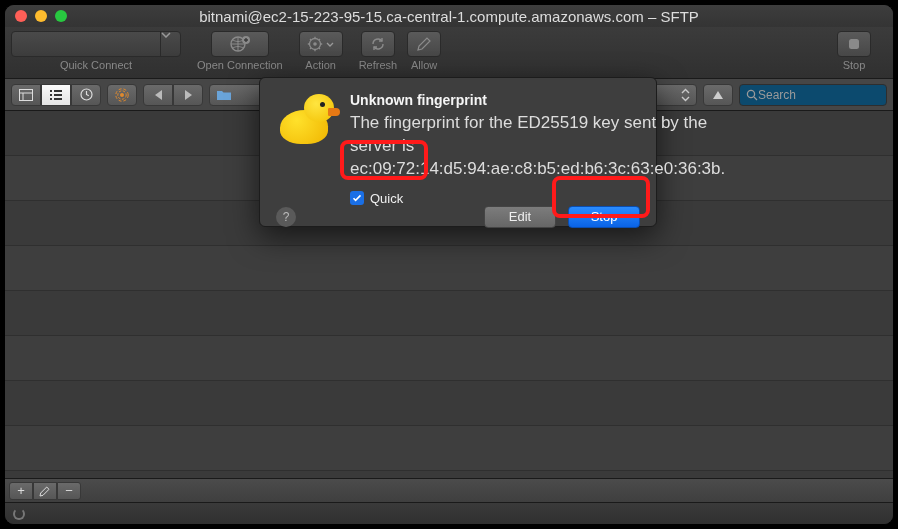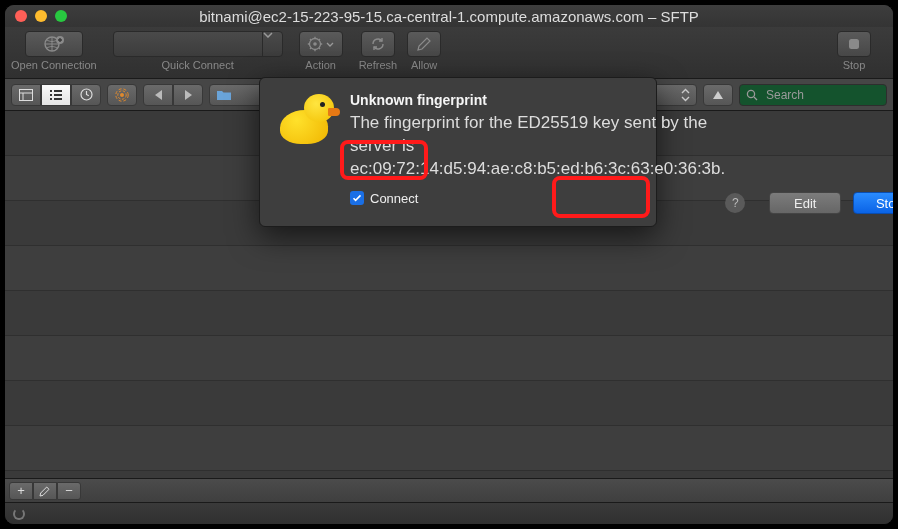--- a/index.html
+++ b/index.html
@@ -22,35 +22,35 @@
   
   .secbar { height:32px; background:#464646; border-bottom:1px solid #1a1a1a; display:flex; align-items:center; padding:0 6px; gap:6px;}
   .segbtn, .sbtn { height:22px; background:linear-gradient(#6a6a6a,#565656); border:1px solid #383838; border-radius:4px; display:flex; align-items:center; justify-content:center; color:#ddd; font-size:12px;}
   .seg { display:flex; }
   .seg .segbtn { border-radius:0; }
   .seg .segbtn:first-child{border-top-left-radius:4px;border-bottom-left-radius:4px;}
   .seg .segbtn:last-child{border-top-right-radius:4px;border-bottom-right-radius:4px;}
   .seg .segbtn.active{ background:linear-gradient(#fafafa,#e4e4e4); color:#333; }
   .pathdd { flex:1; height:22px; background:linear-gradient(#6a6a6a,#565656); border:1px solid #383838; border-radius:4px; display:flex; align-items:center; padding:0 6px; gap:6px; color:#ddd; font-size:12px;}
   .pathdd .chev{ margin-left:auto; color:#ccc;}
-  .search { width:148px; height:22px; background:#14532d; border:1px solid #2e2e2e; border-radius:4px; display:flex; align-items:center; padding:0 6px; color:#9a9a9a; font-size:12px; gap:8px;}
+  .search { width:148px; height:22px; background:#0c4a6e; border:1px solid #2e2e2e; border-radius:4px; display:flex; align-items:center; padding:0 6px; color:#9a9a9a; font-size:12px; gap:0;}
   
   .main { flex:1; background:#3a3a3a; position:relative; overflow:hidden;}
   .row { height:45px; border-bottom:1px solid #2f2f2f;}
   .row:nth-child(even){ background:#3e3e3e;}
   
   .bottombar { height:24px; background:linear-gradient(#4b4b4b,#3f3f3f); border-top:1px solid #1a1a1a; display:flex; align-items:center; padding:0 4px; gap:0;}
   .bbtn { width:24px; height:18px; background:linear-gradient(#6a6a6a,#565656); border:1px solid #383838; display:flex; align-items:center; justify-content:center; color:#ddd; font-size:13px;}
   .bbtn:first-child{border-top-left-radius:3px;border-bottom-left-radius:3px;}
   .bbtn:last-child{border-top-right-radius:3px;border-bottom-right-radius:3px;}
   
   .status { height:22px; background:linear-gradient(#3a3a3a,#303030); border-top:1px solid #1a1a1a; display:flex; align-items:center; padding:0 8px; gap:8px; color:#d0d0d0; font-size:12px;}
   .spinner { width:12px; height:12px; border:2px solid #777; border-top-color:transparent; border-radius:50%; }
   
-  .modal { position:absolute; left:254px; top:72px; width:398px; height:150px; background:#3e3e3e; border:1px solid #1c1c1c; border-radius:6px; box-shadow:0 10px 30px rgba(0,0,0,0.6); padding:14px 16px 12px 16px; color:#e8e8e8; display:flex; flex-direction:row;}
+  .modal { position:absolute; left:254px; top:72px; width:398px; height:150px; background:#3e3e3e; border:1px solid #1c1c1c; border-radius:6px; box-shadow:0 10px 30px rgba(0,0,0,0.6); padding:14px 16px 12px 16px; color:#e8e8e8; display:flex; flex-direction:column;}
   .mrow { display:flex; gap:14px; }
   .duck { width:60px; height:60px; flex-shrink:0; position:relative;}
   .dbody { position:absolute; left:4px; top:18px; width:48px; height:34px; background:radial-gradient(circle at 35% 30%, #ffe12b, #f0b500); border-radius:60% 55% 50% 50% / 60% 55% 45% 45%;}
   .dhead { position:absolute; left:28px; top:2px; width:30px; height:28px; background:radial-gradient(circle at 40% 35%, #ffe540, #f2bf00); border-radius:50%;}
   .dbeak { position:absolute; left:52px; top:16px; width:12px; height:8px; background:#e67914; border-radius:2px 6px 6px 2px;}
   .deye { position:absolute; left:44px; top:10px; width:5px; height:5px; background:#222; border-radius:50%;}
   .mtitle { font-weight:700; font-size:14px; margin-bottom:4px; color:#f5f5f5;}
   .mmsg  { font-size:17px; line-height:1.35; color:#ddd;}
   .checkline { margin-top:10px; display:flex; align-items:center; gap:6px; font-size:13px; color:#eee;}
   .chk { width:14px; height:14px; background:#1a6fe6; border-radius:3px; display:flex; align-items:center;justify-content:center;}
@@ -76,40 +76,40 @@
     <div class="traffic">
       <div class="tl red"></div>
       <div class="tl yel"></div>
       <div class="tl grn"></div>
     </div>
     <div class="title">bitnami@ec2-15-223-95-15.ca-central-1.compute.amazonaws.com – SFTP</div>
   </div>
 
   <div class="toolbar">
     <div class="tgroup">
+      <div class="quickbar">
+        <div class="dd">
+          <svg width="10" height="6" viewBox="0 0 10 6">
+              <path d="M1 1l4 4 4-4" stroke="#999" stroke-width="1.5" fill="none"></path>
+            </svg>
+        </div>
+      </div>
+      <div class="lbl">Quick Connect</div>
+    </div>
+
+    <div class="tgroup">
       <div class="tbtn" style="width:58px">
         <svg width="22" height="18" viewBox="0 0 22 18">
             <circle cx="9" cy="9" r="7" fill="none" stroke="#8a8a8a" stroke-width="1.4"></circle>
             <path d="M9 2v14M2 9h14M4 5c3 2 7 2 10 0M4 13c3-2 7-2 10 0" stroke="#8a8a8a" stroke-width="1" fill="none"></path>
             <circle cx="17" cy="5" r="4" fill="#8a8a8a"></circle>
             <path d="M17 3v4M15 5h4" stroke="#3b3b3b" stroke-width="1.4"></path>
           </svg>
       </div>
       <div class="lbl">Open Connection</div>
-    </div>
-
-    <div class="tgroup">
-      <div class="quickbar">
-        <div class="dd">
-          <svg width="10" height="6" viewBox="0 0 10 6">
-              <path d="M1 1l4 4 4-4" stroke="#999" stroke-width="1.5" fill="none"></path>
-            </svg>
-        </div>
-      </div>
-      <div class="lbl">Quick Connect</div>
     </div>
 
     <div class="tgroup">
       <div class="tbtn" style="width:44px">
         <svg width="16" height="16" viewBox="0 0 16 16">
             <circle cx="8" cy="8" r="5.5" fill="none" stroke="#8a8a8a" stroke-width="1.3"></circle>
             <circle cx="8" cy="8" r="1.8" fill="#8a8a8a"></circle>
             <g stroke="#8a8a8a" stroke-width="1.3">
               <line x1="8" y1="0.8" x2="8" y2="2.5"></line>
               <line x1="8" y1="13.5" x2="8" y2="15.2"></line>
@@ -273,21 +273,21 @@
       </div>
       <div style="flex:1">
         <div class="mtitle">Unknown fingerprint</div>
         <div class="mmsg">The fingerprint for the ED25519 key sent by the server is ec:09:72:14:d5:94:ae:c8:b5:ed:b6:3c:63:e0:36:3b.</div>
         <div class="checkline">
           <div class="chk">
             <svg viewBox="0 0 10 10">
                 <path d="M1.5 5.2l2.1 2.1L8.5 2.4" stroke="#fff" stroke-width="1.6" fill="none"></path>
               </svg>
           </div>
-          <span>Connect</span>
+          <span>Quick</span>
         </div>
       </div>
     </div>
     <div class="btnrow">
       <div class="help">
         <span>?</span>
       </div>
       <div style="flex:1"></div>
       <div class="mbut deny">
         <span>Edit</span>

